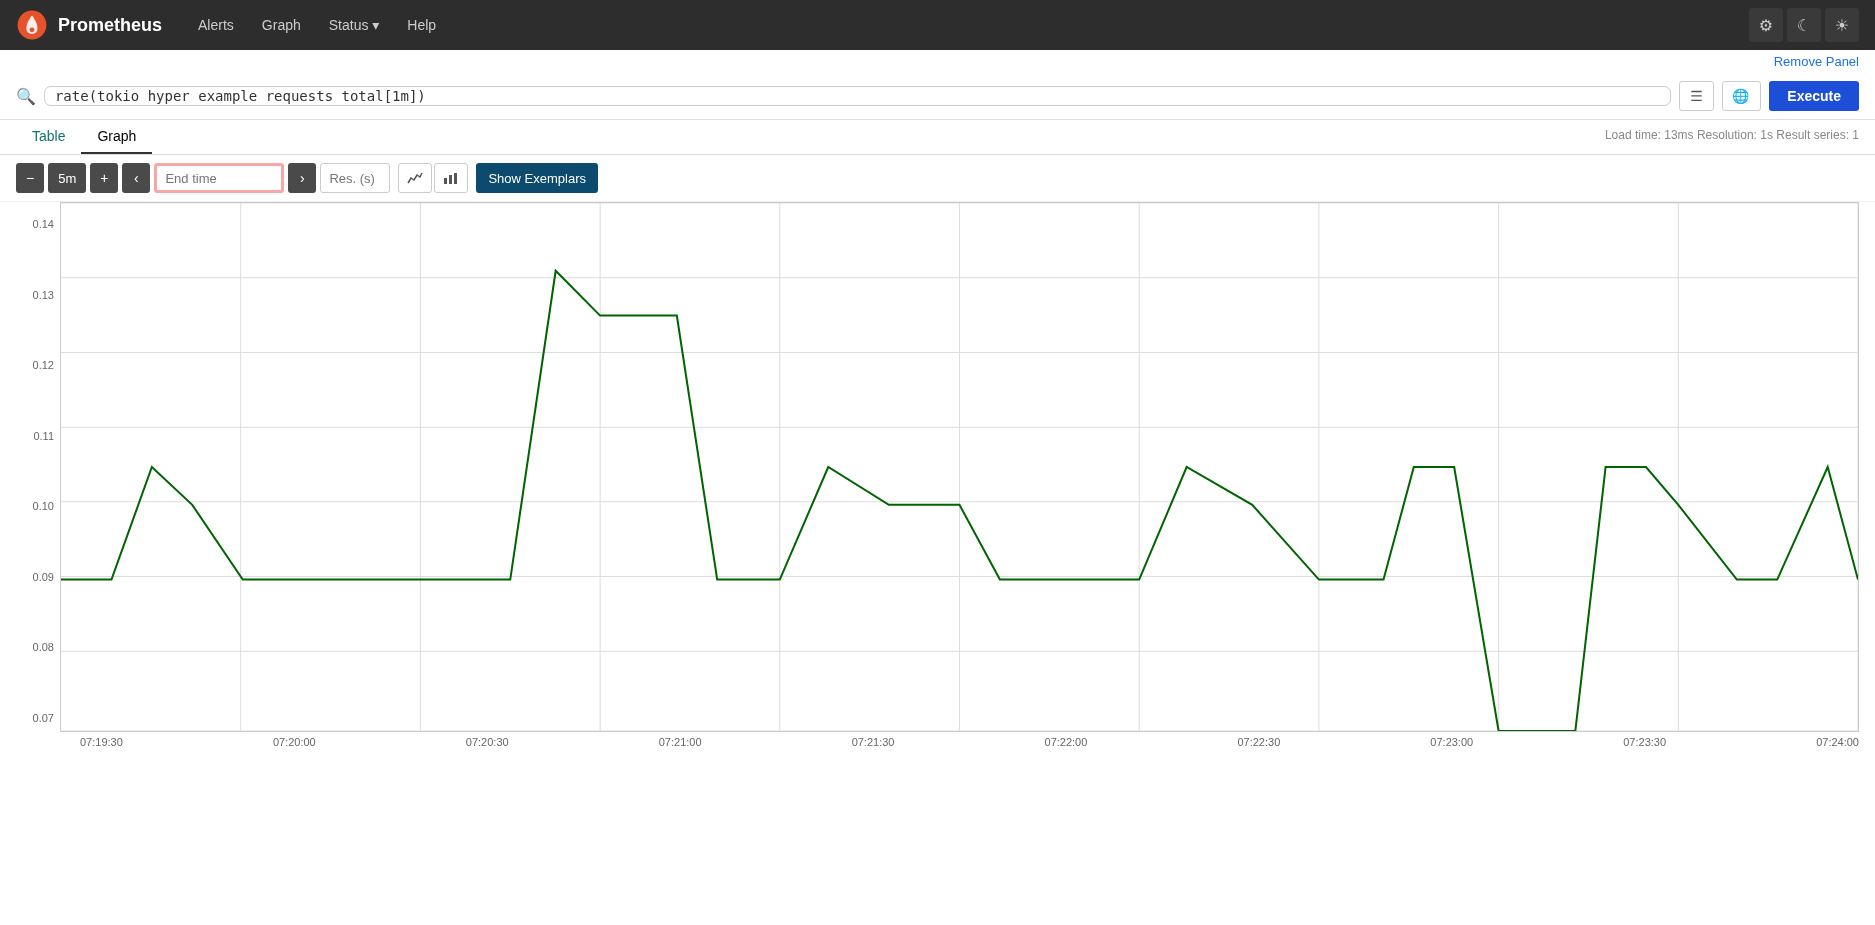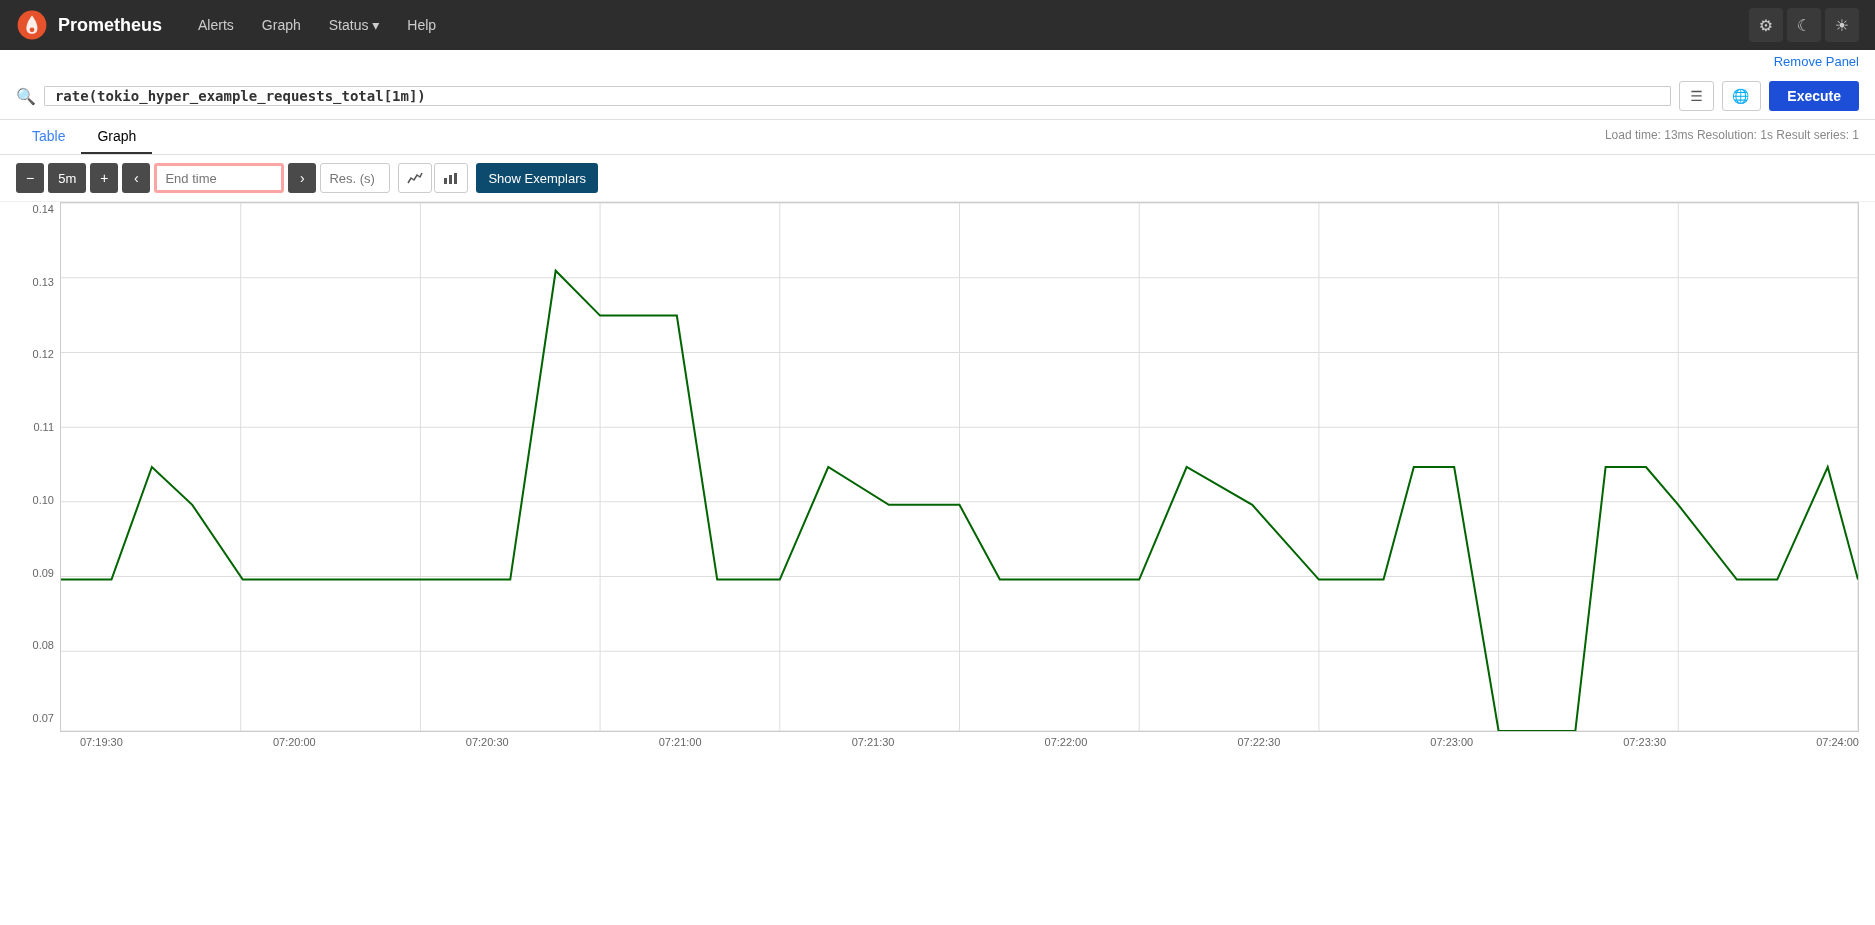--- a/index.html
+++ b/index.html
@@ -77,26 +77,25 @@
       gap: 8px;
       border-bottom: 1px solid #e0e0e0;
     }
     .search-icon-wrap {
       color: #666;
       font-size: 16px;
     }
     .search-input {
       flex: 1;
       border: 1px solid #ccc;
-      border-radius: 1px;
+      border-radius: 7px;
       padding: 1px 10px;
       font-size: 14px;
       font-family: monospace;
       color: #333;
-      font-weight: bold;
     }
     .toolbar-btn {
       background: #fff;
       border: 1px solid #ccc;
       border-radius: 3px;
       padding: 6px 10px;
       cursor: pointer;
       font-size: 14px;
       color: #555;
     }
@@ -115,21 +114,21 @@
     .tabs-row {
       display: flex;
       align-items: center;
       padding: 0 16px;
       border-bottom: 1px solid #ddd;
     }
     .tab {
       padding: 8px 16px;
       cursor: pointer;
       font-size: 14px;
-      color: #3b82f6;
+      color: #0f766e;
       border-bottom: 2px solid transparent;
     }
     .tab.active {
       color: #000;
       border-bottom: 2px solid #333;
     }
     .tab-meta {
       margin-left: auto;
       font-size: 12px;
       color: #888;
@@ -220,21 +219,21 @@
       padding: 0 16px 16px 16px;
       position: relative;
     }
     .chart-container {
       position: relative;
       width: 100%;
     }
     .y-axis {
       position: absolute;
       left: 0;
-      top: 1px;
+      top: 16px;
       bottom: 24px;
       width: 44px;
       display: flex;
       flex-direction: column;
       justify-content: space-between;
       align-items: flex-end;
       padding-right: 6px;
       font-size: 11px;
       color: #666;
     }

